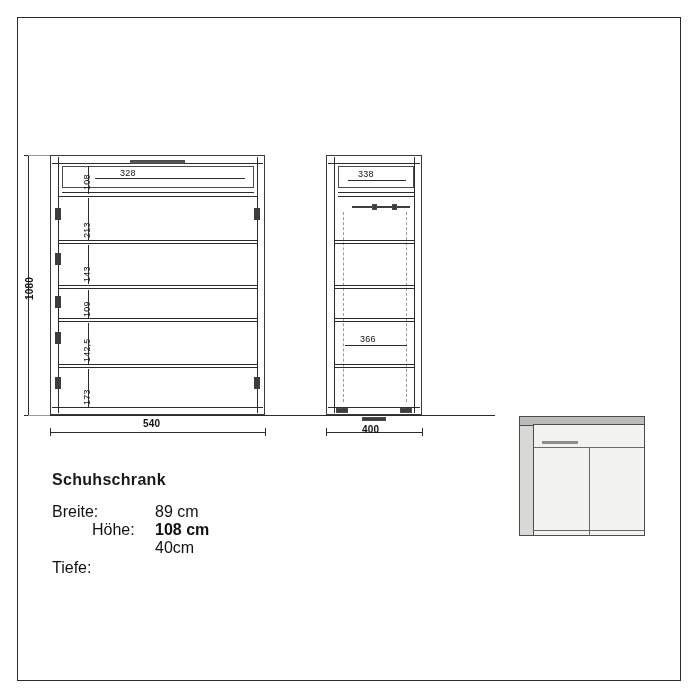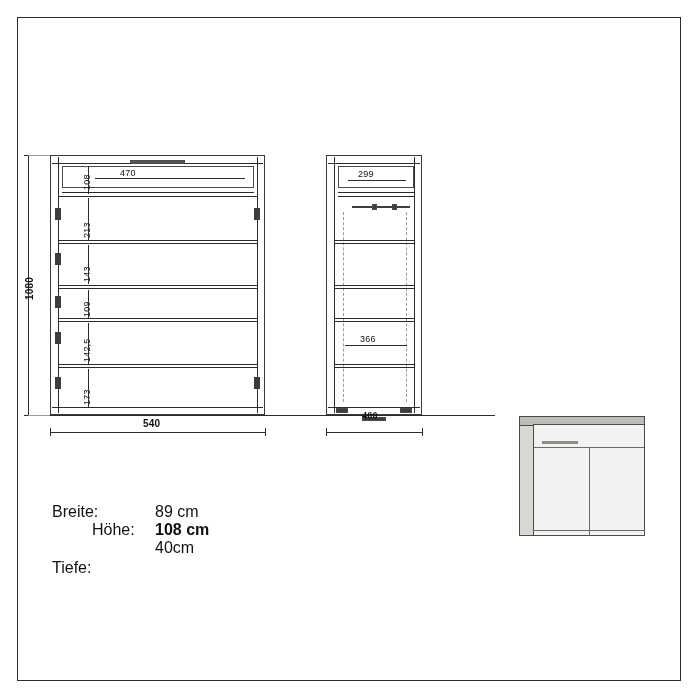--- a/index.html
+++ b/index.html
@@ -184,21 +184,21 @@
   <div class="dimtext vert" style="left:82px; top:317px;">109</div>
   <div class="vline" style="left:88px; top:290px; height:28px;"></div>
 
   <div class="dimtext vert" style="left:82px; top:362px;">142,5</div>
   <div class="vline" style="left:88px; top:323px; height:41px;"></div>
 
   <div class="dimtext vert" style="left:82px; top:405px;">173</div>
   <div class="vline" style="left:88px; top:369px; height:38px;"></div>
 
   <div class="hline" style="left:95px; top:178px; width:150px;"></div>
-  <div class="dimtext" style="left:120px; top:168px;">470</div>
+  <div class="dimtext" style="left:120px; top:168px;">328</div>
 
   <div class="hline" style="left:50px; top:415px; width:445px;"></div>
 
   <div class="hline" style="left:50px; top:432px; width:215px;"></div>
   <div class="vline" style="left:50px; top:428px; height:8px;"></div>
   <div class="vline" style="left:265px; top:428px; height:8px;"></div>
   <div class="dimtext bold-dim" style="left:143px; top:418px;">540</div>
 
   <div class="panel" style="left:326px; top:155px; width:96px; height:260px;"></div>
   <div class="vline" style="left:334px; top:157px; height:256px;"></div>
@@ -220,42 +220,43 @@
   <div class="hline" style="left:334px; top:240px; width:80px;"></div>
   <div class="hline" style="left:334px; top:243px; width:80px;"></div>
   <div class="hline" style="left:334px; top:285px; width:80px;"></div>
   <div class="hline" style="left:334px; top:288px; width:80px;"></div>
   <div class="hline" style="left:334px; top:318px; width:80px;"></div>
   <div class="hline" style="left:334px; top:321px; width:80px;"></div>
   <div class="hline" style="left:334px; top:364px; width:80px;"></div>
   <div class="hline" style="left:334px; top:367px; width:80px;"></div>
 
   <div class="hline" style="left:348px; top:180px; width:58px;"></div>
-  <div class="dimtext" style="left:358px; top:169px;">299</div>
+  <div class="dimtext" style="left:358px; top:169px;">338</div>
 
   <div class="hline" style="left:345px; top:345px; width:62px;"></div>
   <div class="dimtext" style="left:360px; top:334px;">366</div>
 
   <div class="smallbox" style="left:336px; top:408px; width:12px; height:5px; background:#3d3d3d;"></div>
   <div class="smallbox" style="left:400px; top:408px; width:12px; height:5px; background:#3d3d3d;"></div>
   <div class="smallbox" style="left:362px; top:417px; width:24px; height:4px; background:#3d3d3d;"></div>
 
   <div class="hline" style="left:326px; top:432px; width:96px;"></div>
   <div class="vline" style="left:326px; top:428px; height:8px;"></div>
   <div class="vline" style="left:422px; top:428px; height:8px;"></div>
-  <div class="dimtext bold-dim" style="left:362px; top:410px;font-family:Liberation Serif, serif;">400</div>
+  <div class="dimtext bold-dim" style="left:362px; top:424px;">400</div>
 
   <div class="prod-side" style="left:519px; top:424px; width:16px; height:112px;"></div>
   <div class="prod-top" style="left:519px; top:416px; width:126px; height:10px;"></div>
   <div class="prod-body" style="left:533px; top:424px; width:112px; height:112px;"></div>
   <div class="prod-drawerline" style="left:534px; top:447px; width:110px;"></div>
   <div class="prod-handle" style="left:542px; top:441px; width:36px; height:3px;"></div>
   <div class="prod-split" style="left:589px; top:448px; height:88px;"></div>
   <div class="prod-drawerline" style="left:533px; top:530px; width:112px;"></div>
 
+  <div class="title">Schuhschrank</div>
 
   <div class="spec spec-label" style="top:503px;">Breite:</div>
   <div class="spec spec-value" style="top:503px;">89 cm</div>
 
   <div class="spec spec-label" style="top:521px;padding-left:40px;">Höhe:</div>
   <div class="spec spec-value" style="top:521px;font-weight:bold;">108 cm</div>
 
   <div class="spec spec-label" style="top:559px;">Tiefe:</div>
   <div class="spec spec-value" style="top:539px;">40cm</div>
 

